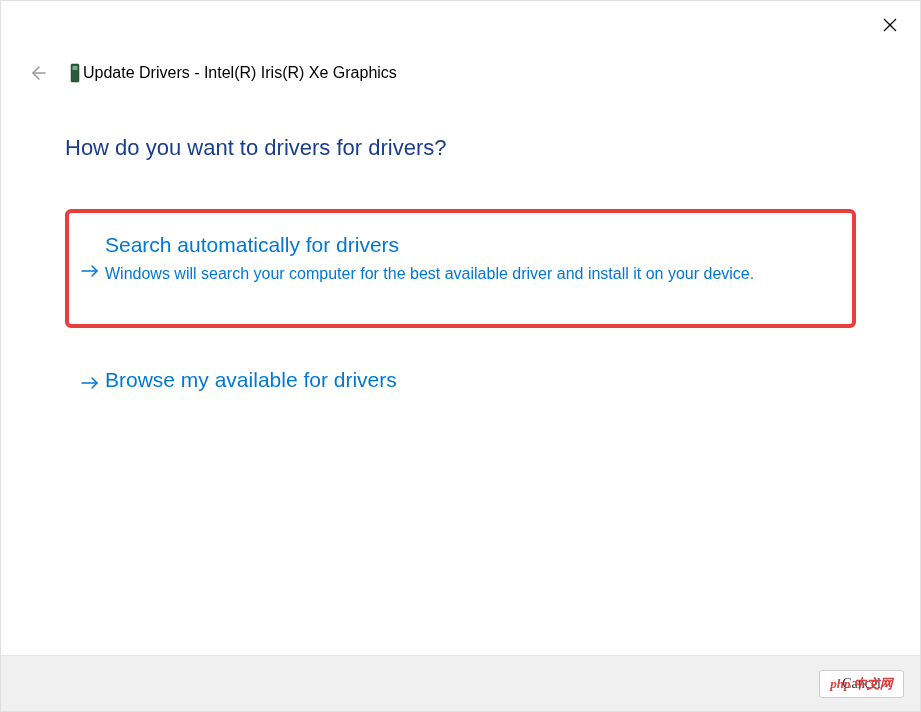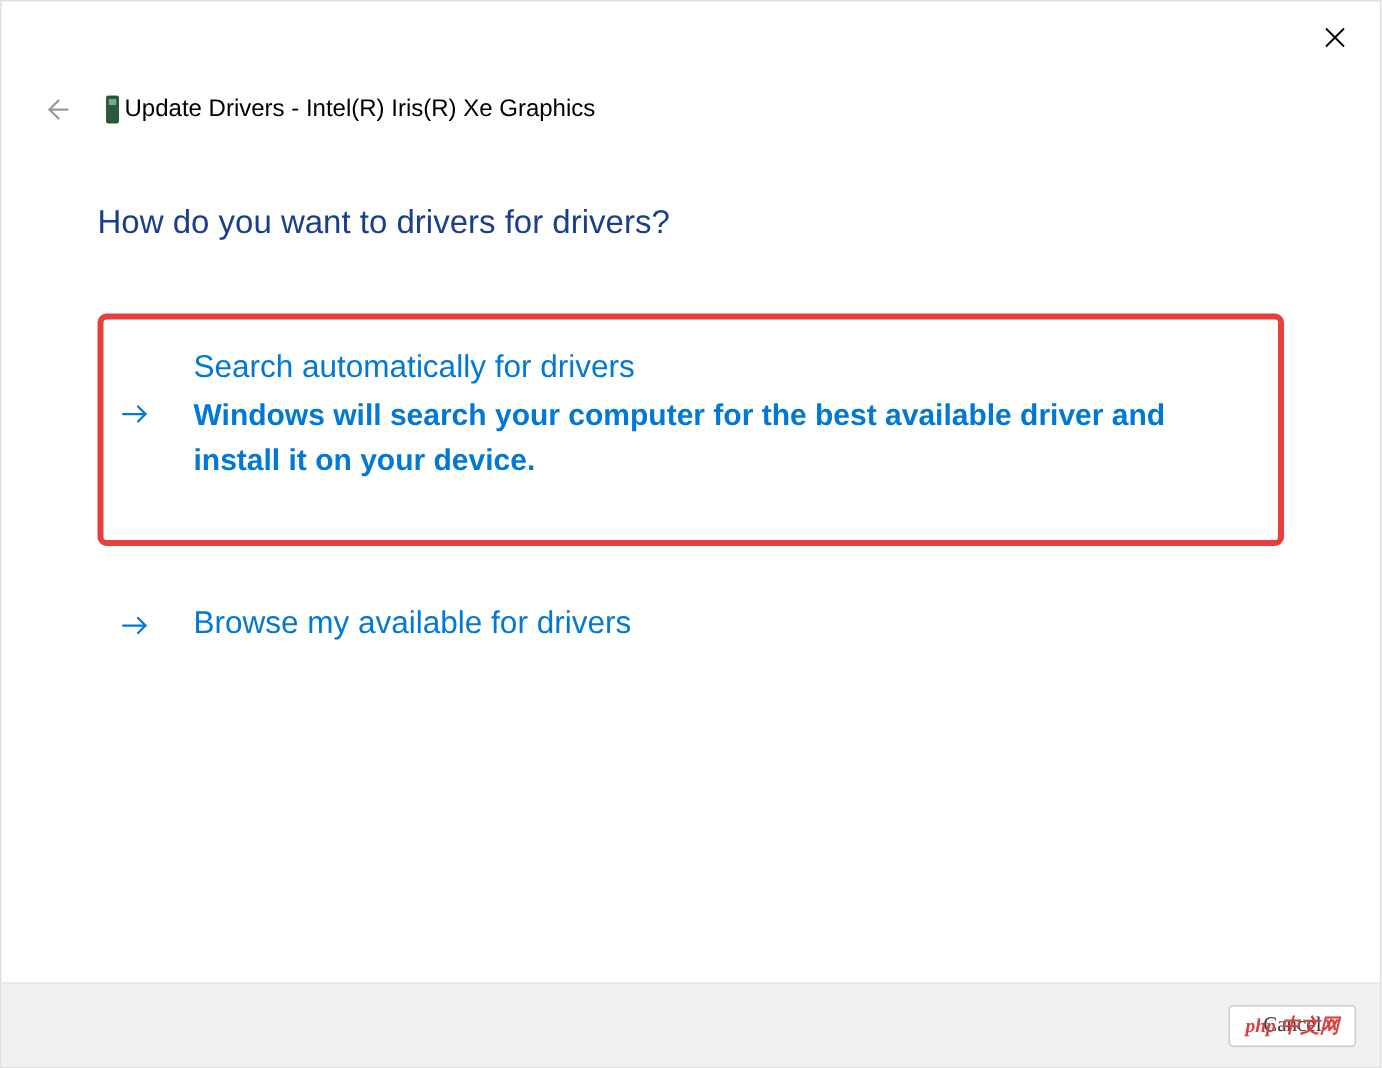--- a/index.html
+++ b/index.html
@@ -74,45 +74,45 @@
     .option-container {
       margin-bottom: 28px;
     }
     .option-highlighted {
       border: 4px solid #e83e3e;
       border-radius: 6px;
       padding: 18px 18px 38px 10px;
     }
     .option {
       display: flex;
-      align-items: center;
-      gap: 28px;
+      align-items: flex-end;
+      gap: 4px;
       cursor: pointer;
     }
     .option-plain {
       padding: 10px 18px 10px 14px;
     }
     .option-arrow {
       color: #0078d4;
       flex-shrink: 0;
       margin-top: 4px;
     }
     .option-arrow svg { width: 22px; height: 22px; }
     .option-text { flex: 1; }
     .option-title {
       font-size: 21px;
       color: #0078d4;
       font-weight: 400;
       line-height: 1.3;
       margin-bottom: 4px;
     }
     .option-desc {
-      font-size: 20px;
+      font-size: 16px;
       color: #0078d4;
-      font-weight: 700;
+      font-weight: 400;
       line-height: 1.5;
     }
     .footer {
       position: absolute;
       bottom: 0;
       left: 0;
       right: 0;
       height: 56px;
       background: #f0f0f0;
       border-top: 1px solid #e5e5e5;

